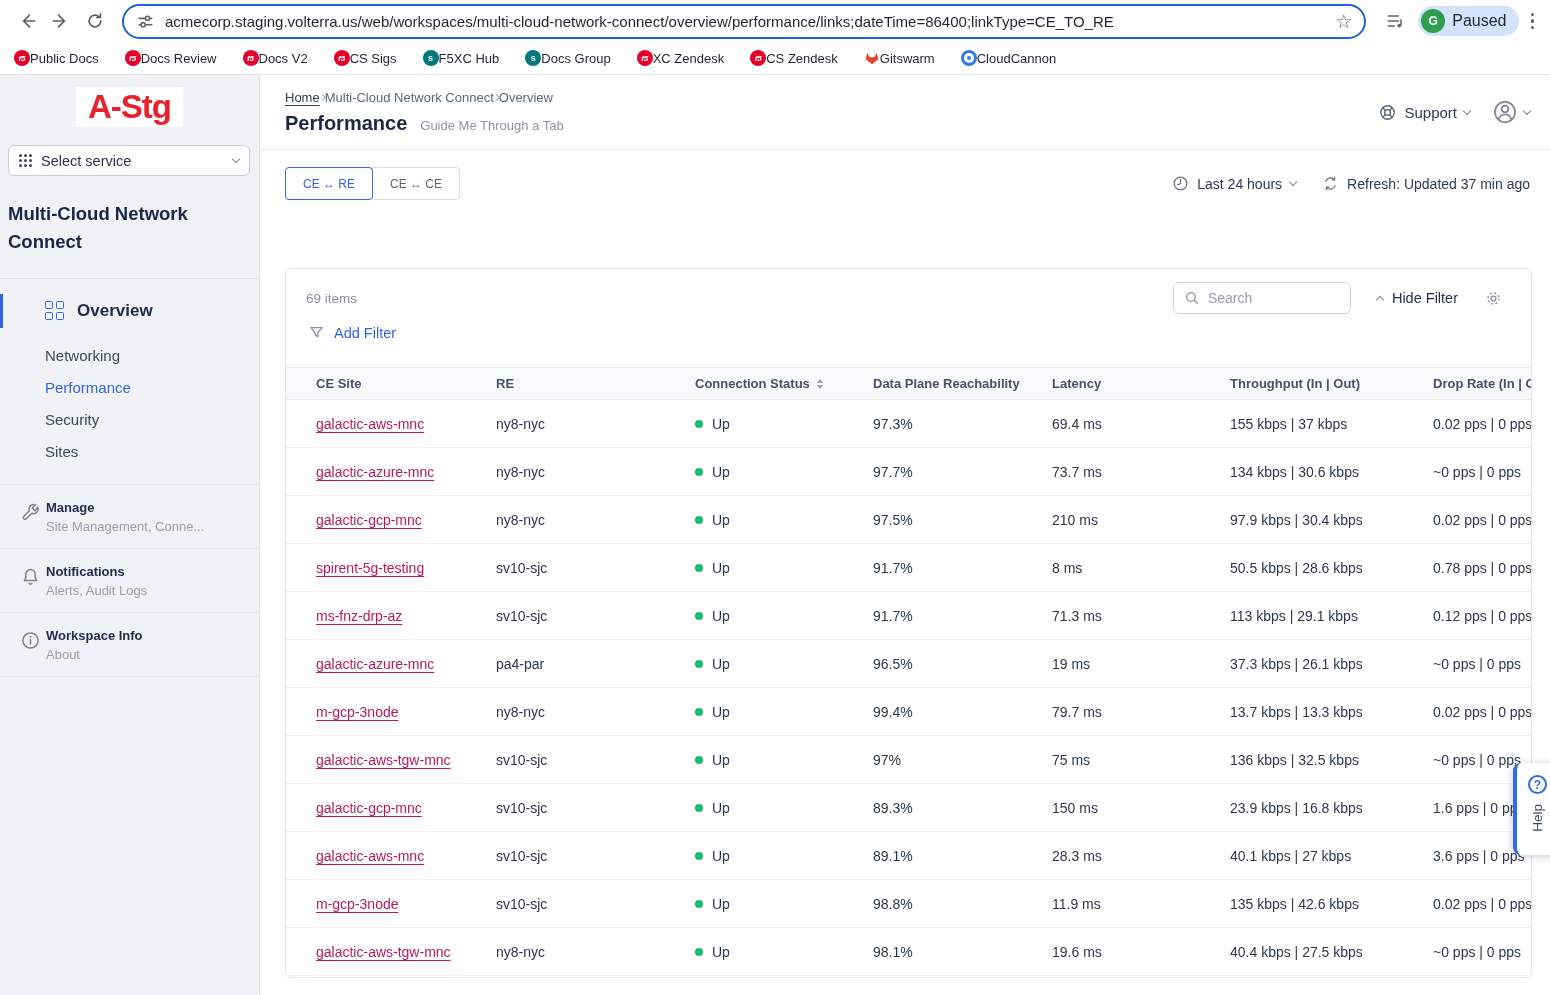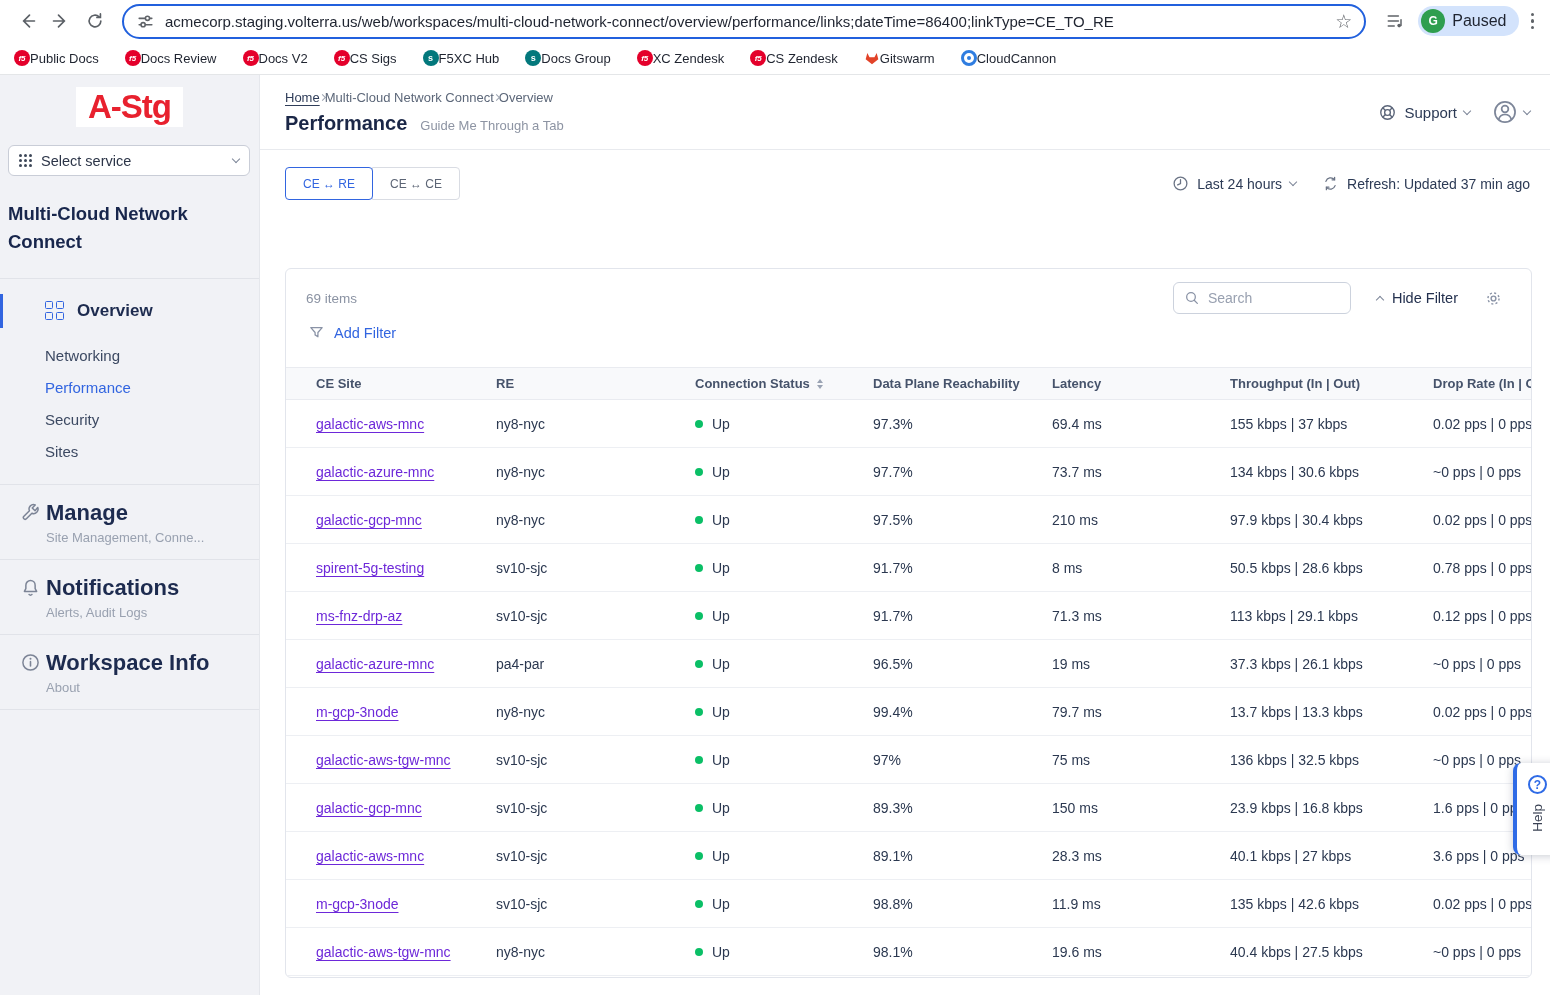--- a/index.html
+++ b/index.html
@@ -49,21 +49,21 @@
   .nav-overview { position:relative; height:30px; display:flex; align-items:center; padding-left:45px; gap:13px; cursor:pointer; }
   .nav-overview::before { content:""; position:absolute; left:0; top:-2px; bottom:-2px; width:3px; background:#3265e0; }
   .grid4 { display:grid; grid-template-columns:repeat(2,8px); grid-gap:3px; }
   .grid4 i { width:8px; height:8px; border:1.8px solid #3265e0; border-radius:1.5px; }
   .nav-overview .lbl { font-size:17px; font-weight:600; color:#1d2b4f; }
   .nav-sub { margin-top:14px; }
   .nav-sub .item { height:32px; display:flex; align-items:center; padding-left:45px; font-size:15px; color:#3c4962; cursor:pointer; }
   .nav-sub .item.active { color:#3265e0; }
   .side-section { border-top:1px solid #e1e3e9; padding:15px 0 14px; position:relative; cursor:pointer; }
   .side-section .sicon { position:absolute; left:20px; top:17px; color:#7c8496; }
-  .side-section .stitle { margin-left:46px; font-size:22px; font-weight:600; color:#1d2b4f; }
+  .side-section .stitle { margin-left:46px; font-size:13px; font-weight:600; color:#1d2b4f; }
   .side-section .ssub { margin-left:46px; margin-top:4px; font-size:13px; color:#99a1b0; }
   .side-spacer { flex:1; border-top:1px solid #e1e3e9; }
   .sidebar-footer { border-top:1px solid #dfe1e8; padding:11px 8px 12px; display:flex; align-items:center; gap:6px; }
   .sidebar-footer .txt { font-size:13px; color:#717a8a; }
   .info-badge { width:14px; height:14px; border:1px solid #8a93a3; border-radius:50%; color:#8a93a3; font-size:9.5px;
     display:inline-flex; align-items:center; justify-content:center; font-style:italic; font-family:"Liberation Serif",serif; }
   .sidebar-footer .hide-link { font-size:13.5px; color:#3265e0; margin-left:8px; cursor:pointer; }
 
   
   .main-header { padding:15px 18px 0 25px; }
@@ -117,21 +117,21 @@
   .add-filter .lbl { font-size:14.5px; color:#3265e0; }
   .table-wrap { position:absolute; left:0; top:98px; }
   .grid-row { display:grid; grid-template-columns:180px 199px 178px 179px 178px 203px 220px; padding-left:30px; width:1370px; align-items:center; }
   .thead-row { height:33px; background:#f8f9fb; border-top:1px solid #e9ebf0; border-bottom:1px solid #e9ebf0; }
   .th { font-size:13px; font-weight:bold; color:#46536b; display:flex; align-items:center; gap:7px; }
   .sort-stack { display:flex; flex-direction:column; gap:2px; cursor:pointer; }
   .sort-stack .tri-up { width:0; height:0; border-left:3.5px solid transparent; border-right:3.5px solid transparent; border-bottom:4.5px solid #9aa3b3; }
   .sort-stack .tri-dn { width:0; height:0; border-left:3.5px solid transparent; border-right:3.5px solid transparent; border-top:4.5px solid #9aa3b3; }
   .trow { height:48px; border-bottom:1px solid #edeff3; }
   .td { font-size:14px; color:#2b3850; white-space:nowrap; }
-  .ce-link { color:#6d28d9; text-decoration:underline; text-underline-offset:3px; cursor:pointer; }
+  .ce-link { color:#be185d; text-decoration:underline; text-underline-offset:3px; cursor:pointer; }
   .status-cell { display:flex; align-items:center; gap:9px; }
   .status-dot { width:8px; height:8px; border-radius:50%; background:#0abf66; }
 
   
   .help-widget { position:absolute; left:1513px; top:763px; width:45px; height:92px; background:#fff;
     border-radius:8px 0 0 8px; box-shadow:0 1px 8px rgba(40,50,80,.25); border-left:4px solid #2f6be6;
     display:flex; flex-direction:column; align-items:center; padding-top:12px; gap:10px; cursor:pointer; }
   .q-badge { width:19px; height:19px; border:2px solid #2f6be6; border-radius:50%; color:#2f6be6; font-size:12px; font-weight:bold;
     display:flex; align-items:center; justify-content:center; }
   .help-vert { writing-mode:vertical-rl; transform:rotate(180deg); font-size:13.5px; color:#3a4254; }

